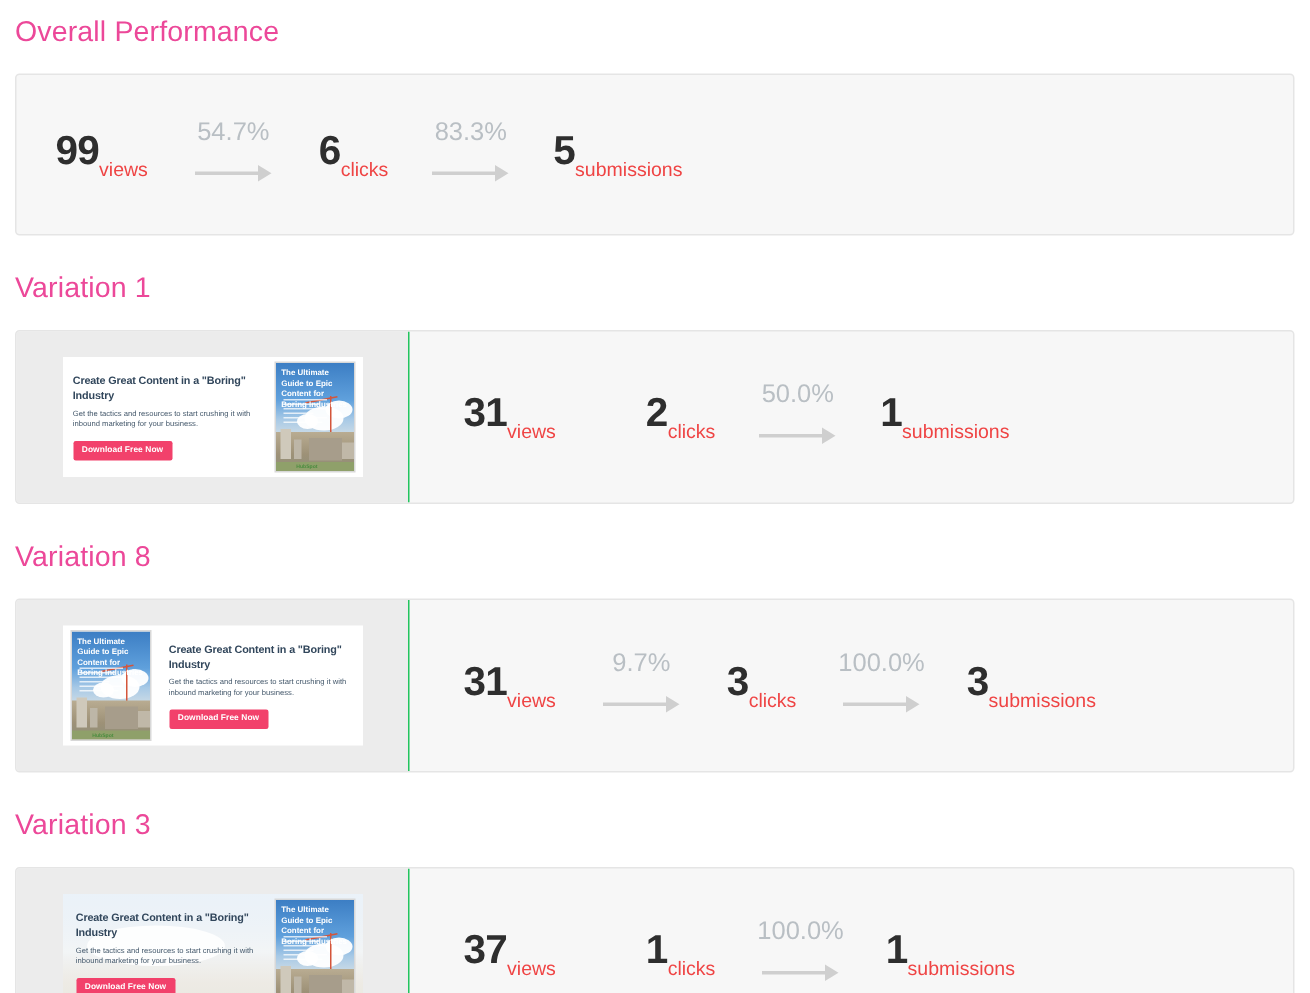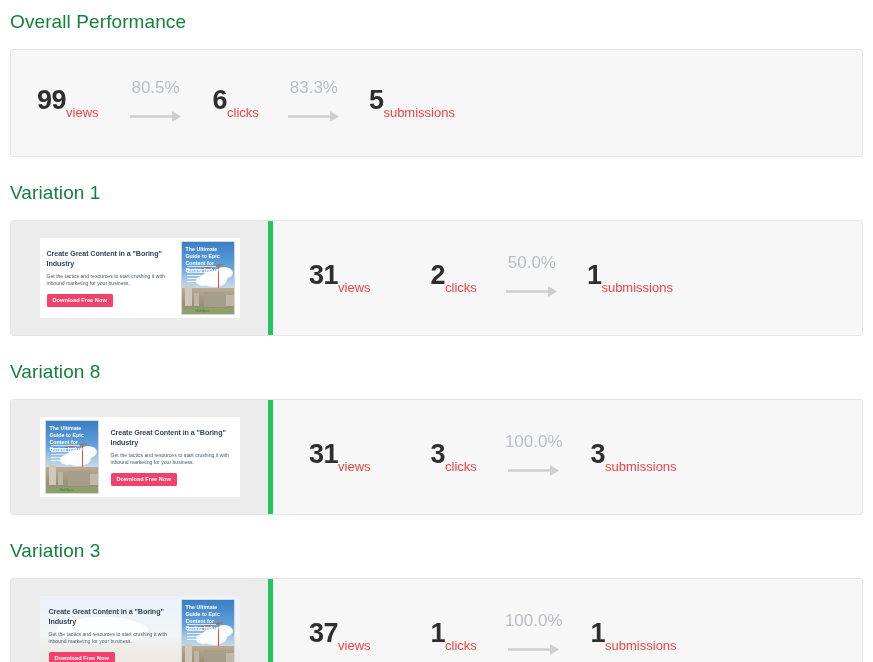--- a/index.html
+++ b/index.html
@@ -18,21 +18,21 @@
     height: 662px;
     position: relative;
     overflow: hidden;
     background: #ffffff;
   }
 
   
   .section-heading {
     font-size: 19px;
     font-weight: 400;
-    color: #15803d;
+    color: #ec4899;
     letter-spacing: 0.1px;
     line-height: 1;
     margin: 0;
     padding: 0 0 0 10px;
   }
 
   
   .card {
     margin: 0 10px 0 10px;
     border: 1px solid #e5e5e5;
@@ -50,21 +50,21 @@
 
   .card.variation {
     height: 116px;
   }
 
   
   .thumb-pane {
     width: 262px;
     flex: 0 0 262px;
     background: #ececec;
-    border-right: 5px solid #22c55e;
+    border-right: 1px solid #22c55e;
     display: flex;
     align-items: center;
     justify-content: center;
   }
 
   .thumb {
     width: 200px;
     height: 80px;
     position: relative;
     overflow: hidden;
@@ -288,21 +288,21 @@
     <div class="stats-pane">
 
       <div class="stat">
         <span class="value">99</span>
         <span class="label">views</span>
       </div>
 
       <div class="sp-a"></div>
 
       <div class="conv">
-        <span class="rate">80.5%</span>
+        <span class="rate">54.7%</span>
         <span class="arrow">
           <svg width="54" height="13" viewBox="0 0 54 13" aria-hidden="true">
             <path d="M1 6.5 H45" stroke="#cfcfcf" stroke-width="2.4" fill="none"></path>
             <path d="M43 1 L52 6.5 L43 12 Z" fill="#cfcfcf"></path>
           </svg>
         </span>
       </div>
 
       <div class="sp-a"></div>
 
@@ -447,20 +447,29 @@
         </div>
       </div>
     </div>
 
     <div class="stats-pane">
       <div class="stat">
         <span class="value">31</span>
         <span class="label">views</span>
       </div>
       <div class="sp-a"></div>
+      <div class="conv">
+        <span class="rate">9.7%</span>
+        <span class="arrow">
+          <svg width="54" height="13" viewBox="0 0 54 13" aria-hidden="true">
+            <path d="M1 6.5 H45" stroke="#cfcfcf" stroke-width="2.4" fill="none"></path>
+            <path d="M43 1 L52 6.5 L43 12 Z" fill="#cfcfcf"></path>
+          </svg>
+        </span>
+      </div>
       <div class="sp-a"></div>
       <div class="stat">
         <span class="value">3</span>
         <span class="label">clicks</span>
       </div>
       <div class="sp-b"></div>
       <div class="conv">
         <span class="rate">100.0%</span>
         <span class="arrow">
           <svg width="54" height="13" viewBox="0 0 54 13" aria-hidden="true">

